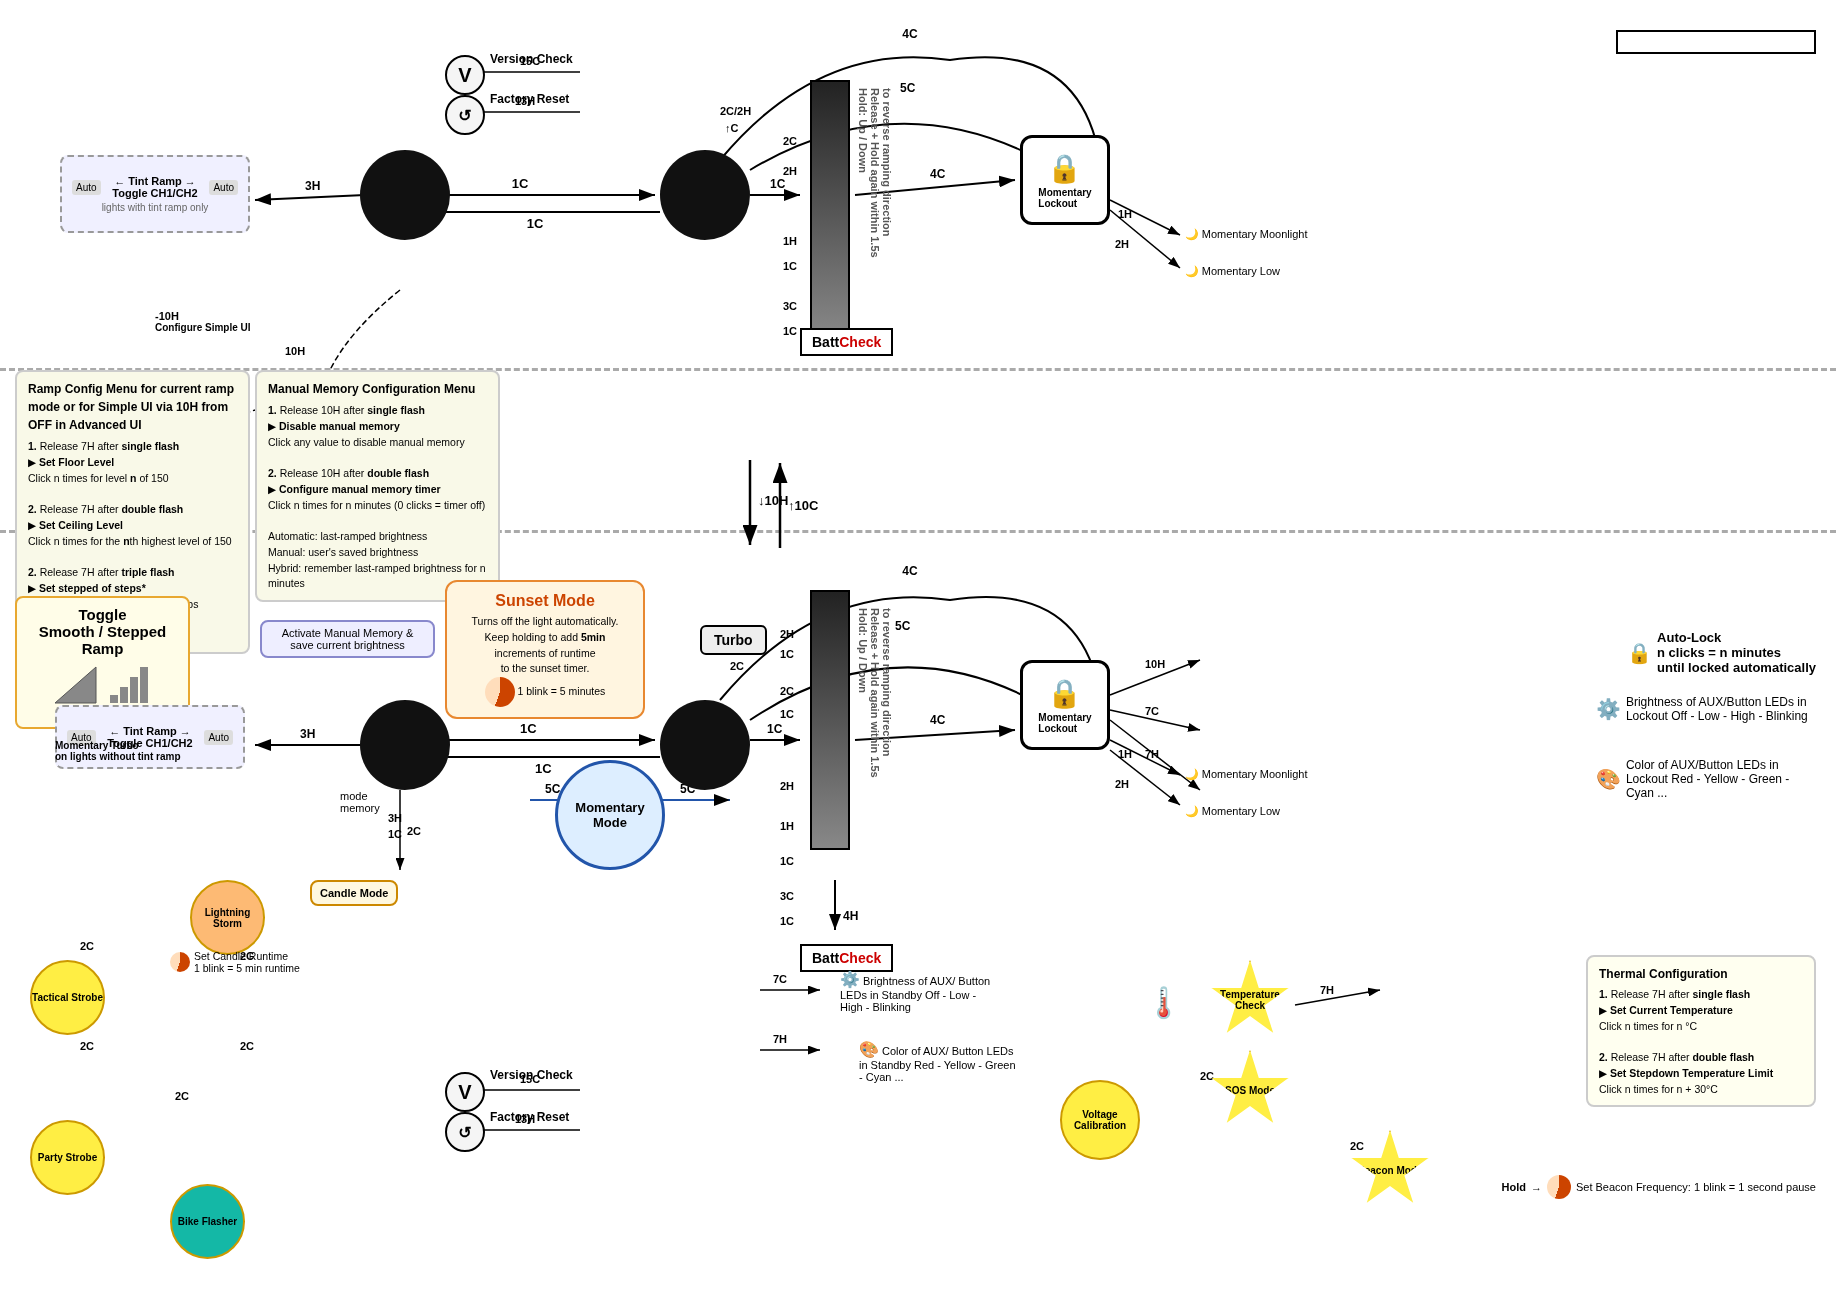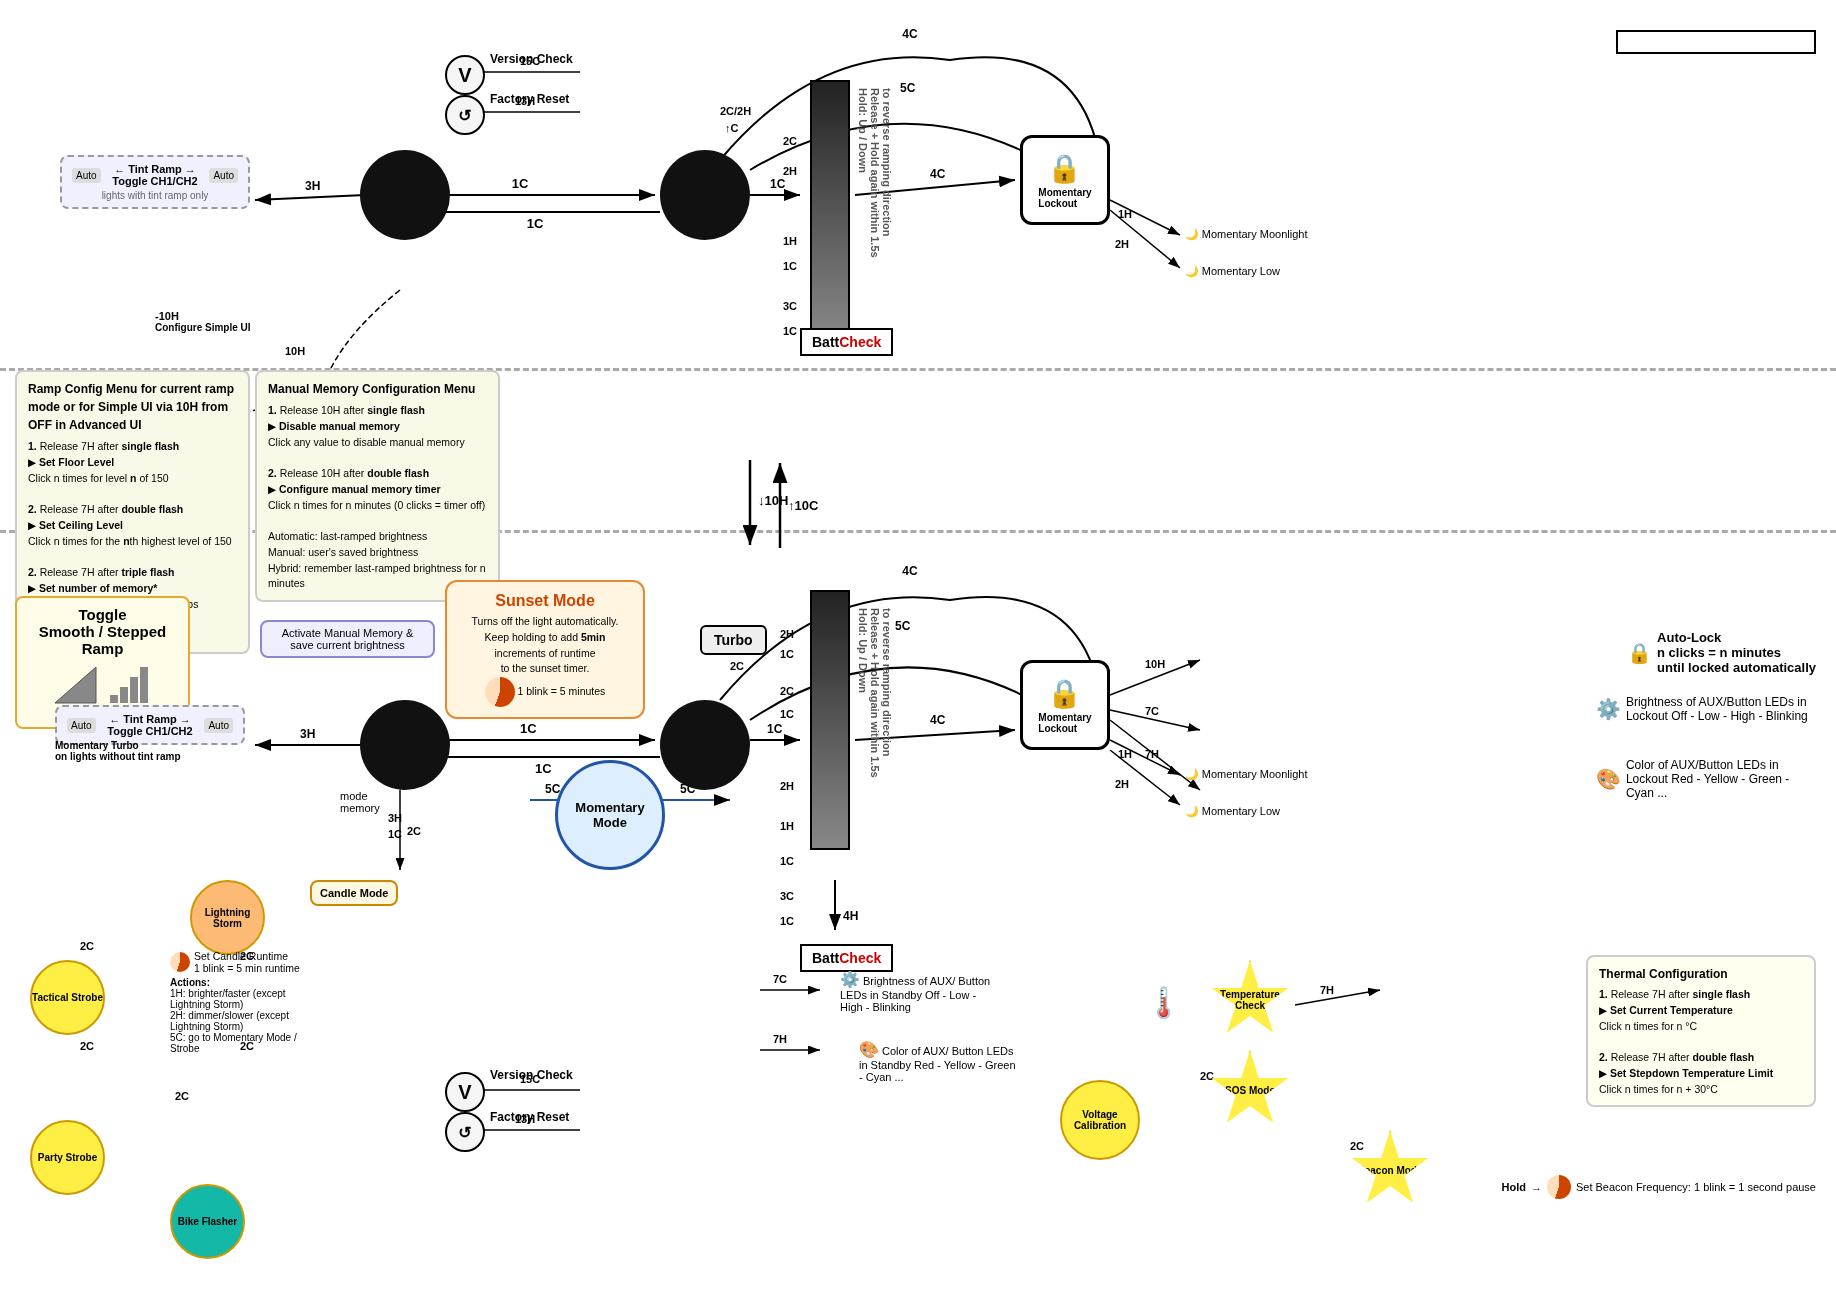--- a/index.html
+++ b/index.html
@@ -185,21 +185,21 @@
       font-size: 12px;
       margin-bottom: 4px;
     }
 
     
     .tint-ramp-box {
       position: absolute;
       border: 2px dashed #999;
       border-radius: 8px;
       background: #f0f0ff;
-      padding: 6px 10px;
+      padding: 18px 10px;
       z-index: 20;
       text-align: center;
     }
 
     
     .toggle-box {
       position: absolute;
       border: 2px solid #e8a830;
       border-radius: 8px;
       background: #fffde8;
@@ -542,21 +542,21 @@
 <div class="config-box" style="top:370px;left:15px;width:235px;">
   <div class="box-title">Ramp Config Menu for current ramp mode or for Simple UI via 10H from OFF in Advanced UI</div>
   <div style="margin-top:5px;font-size:10.5px;">
     <b>1.</b> Release 7H after <b>single flash</b><br>
     ▶ <b>Set Floor Level</b><br>
     Click n times for level <b>n</b> of 150<br><br>
     <b>2.</b> Release 7H after <b>double flash</b><br>
     ▶ <b>Set Ceiling Level</b><br>
     Click n times for the <b>n</b>th highest level of 150<br><br>
     <b>2.</b> Release 7H after <b>triple flash</b><br>
-    ▶ <b>Set number of memory*</b><br>
+    ▶ <b>Set stepped of steps*</b><br>
     Click n times for the number of steps<br><br>
     <span style="font-size:10px;">* stepped ramp + Simple UI only</span>
   </div>
 </div>
 
 <div class="config-box" style="top:370px;left:255px;width:245px;">
   <div class="box-title">Manual Memory Configuration Menu</div>
   <div style="margin-top:5px;font-size:10.5px;">
     <b>1.</b> Release 10H after <b>single flash</b><br>
     ▶ <b>Disable manual memory</b><br>
@@ -707,26 +707,20 @@
 
 <div style="position:absolute;top:1184px;left:170px;background:#14b8a6;border:2px solid #cc9900;border-radius:50%;width:75px;height:75px;display:flex;align-items:center;justify-content:center;text-align:center;font-size:10px;font-weight:bold;z-index:20;">
   <span>Bike Flasher</span>
 </div>
 
 <div style="position:absolute;top:950px;left:150px;font-size:10.5px;z-index:20;max-width:150px;margin-left:20px;">
   <div style="display:flex;align-items:center;gap:4px;">
     <span class="pie-icon" style="width:20px;height:20px;"></span>
     <span>Set Candle Runtime<br>1 blink = 5 min runtime</span>
   </div>
-  <div style="font-size:10px;margin-top:3px;">
-    <b>Actions:</b><br>
-    1H: brighter/faster (except Lightning Storm)<br>
-    2H: dimmer/slower (except Lightning Storm)<br>
-    5C: go to Momentary Mode / Strobe
-  </div>
 </div>
 
 <div style="position:absolute;top:960px;left:1210px;background:#ffee44;border:2px solid #cc9900;width:80px;height:80px;clip-path:polygon(50% 0%,61% 35%,98% 35%,68% 57%,79% 91%,50% 70%,21% 91%,32% 57%,2% 35%,39% 35%);display:flex;align-items:center;justify-content:center;text-align:center;font-size:10px;font-weight:bold;z-index:20;">
   <span>Temperature Check</span>
 </div>
 
 <div style="position:absolute;top:1050px;left:1210px;background:#ffee44;border:2px solid #cc9900;width:80px;height:80px;clip-path:polygon(50% 0%,61% 35%,98% 35%,68% 57%,79% 91%,50% 70%,21% 91%,32% 57%,2% 35%,39% 35%);display:flex;align-items:center;justify-content:center;text-align:center;font-size:10px;font-weight:bold;z-index:20;">
   <span>SOS Mode</span>
 </div>
 

